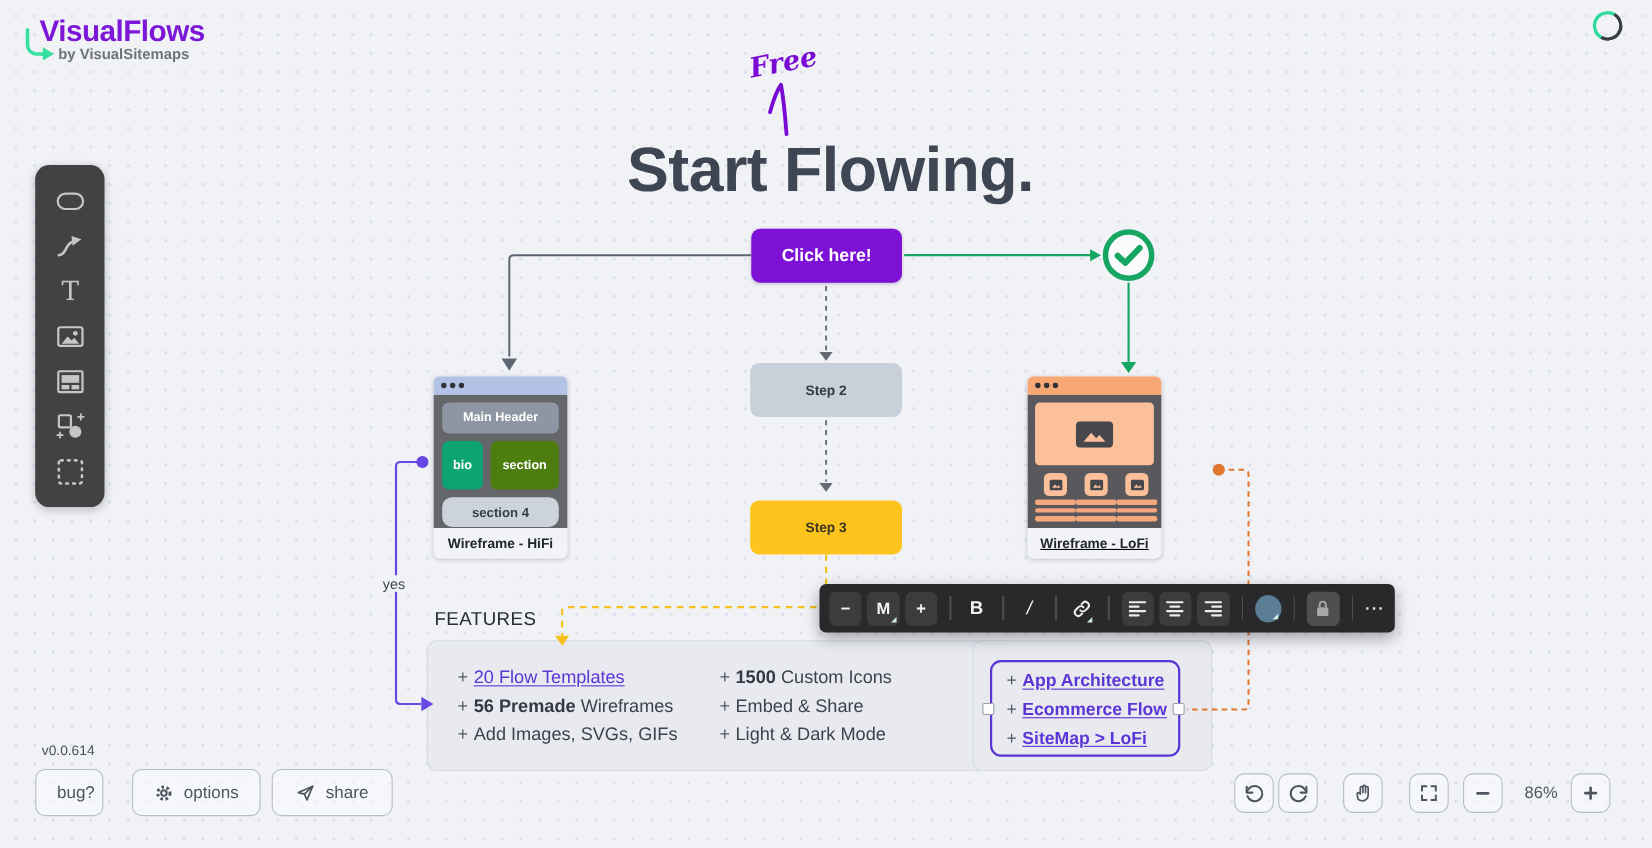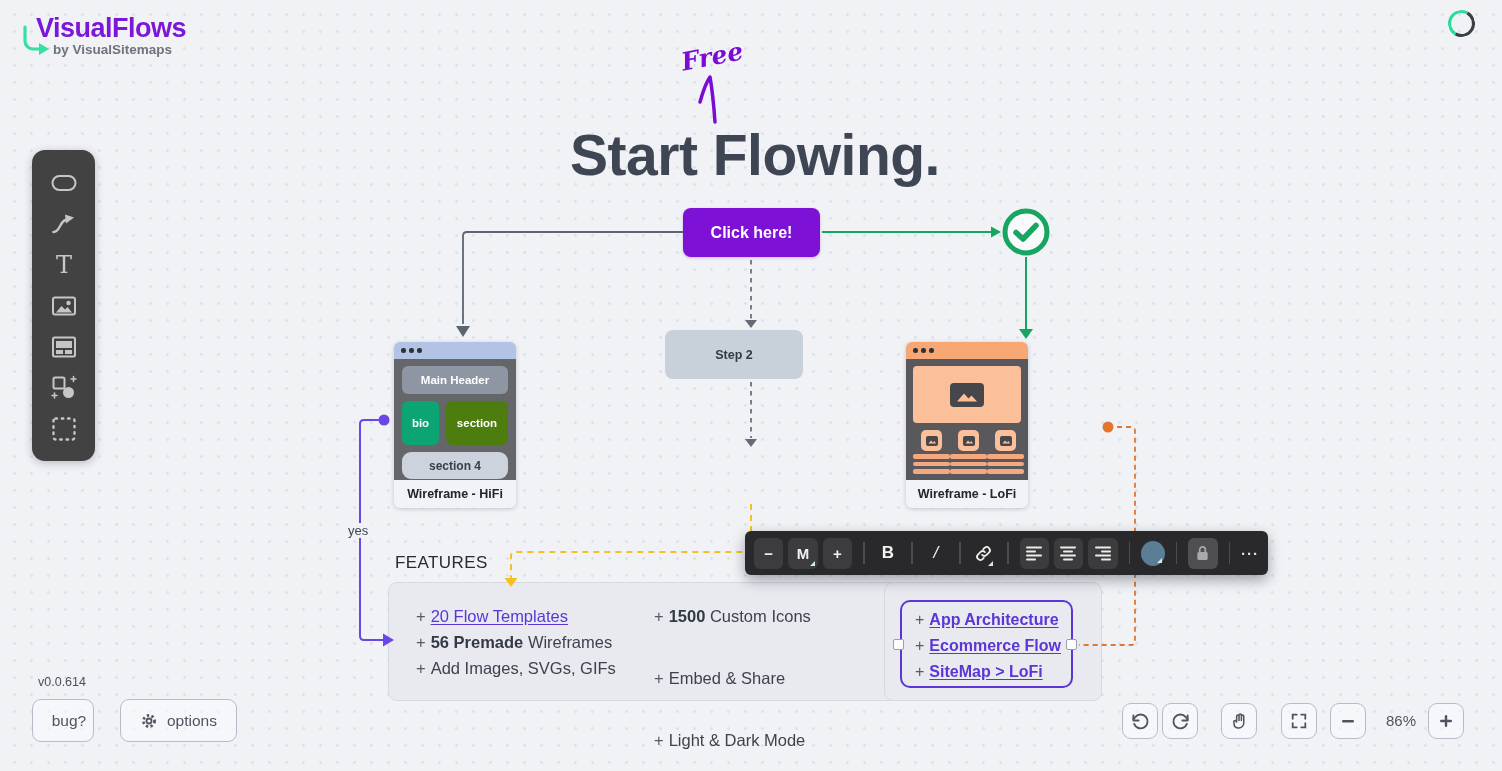--- a/index.html
+++ b/index.html
@@ -31,28 +31,28 @@
   
   .free-text { left:681px; top:42px; font-family:"DejaVu Serif","Liberation Serif",serif;
     font-style:italic; font-weight:700; font-size:25px; color:#7a0bd5; transform:rotate(-11deg); }
   .hero-title { left:455px; top:122px; width:600px; text-align:center;
     font-size:57px; font-weight:600; color:#3f4653; letter-spacing:-0.5px; }
 
   
   .node { display:flex; align-items:center; justify-content:center; border-radius:8px; font-weight:700; }
   .node-click { left:683px; top:208px; width:137px; height:49px; background:#7d11d6;
     color:#fff; font-size:16px; box-shadow:0 1px 3px rgba(60,20,120,.25); }
-  .node-step2 { left:665px; top:330px; width:138px; height:49px; background:#c8d1da; color:#333a44; font-size:12.5px; font-weight:600; }
+  .node-step2 { left:682px; top:330px; width:138px; height:49px; background:#c8d1da; color:#333a44; font-size:12.5px; font-weight:600; }
   .node-step3 { left:682px; top:455px; width:138px; height:49px; background:#fcc41c; color:#3c3722; font-size:12.5px; font-weight:600; }
   .check-wrap { left:1002px; top:208px; width:48px; height:48px; }
 
   
   .card { width:122px; height:166px; border-radius:6px; overflow:hidden;
     box-shadow:0 1px 4px rgba(40,50,80,.22); background:#f2f3f6; }
-  .card-hifi { left:394px; top:342px; } .card-lofi { left:906px; top:342px; }
+  .card-hifi { left:394px; top:342px; } .card-lofi { left:934px; top:342px;text-decoration:underline; }
   .card-topbar { height:17px; display:flex; align-items:center; padding-left:7px; gap:3.5px; }
   .tb-hifi { background:#b2c3e6; } .tb-lofi { background:#f7a774; }
   .win-dot { width:4.5px; height:4.5px; border-radius:50%; background:#2f3137; }
   .card-body { height:121px; padding:7px 8px; }
   .body-hifi { background:#65666a; } .body-lofi { background:#59595d; padding:7px; }
   .hifi-header { height:28px; background:#8d96a2; border-radius:6px; display:flex; align-items:center; justify-content:center;
     color:#fff; font-weight:700; font-size:11.5px; margin-bottom:7px; }
   .hifi-row { display:flex; gap:7px; height:44px; margin-bottom:7px; }
   .hifi-bio { width:37px; background:#0ba472; border-radius:6px; display:flex; align-items:center; justify-content:center; color:#fff; font-weight:700; font-size:11.5px; }
   .hifi-section { flex:1; background:#4d7c0f; border-radius:6px; display:flex; align-items:center; justify-content:center; color:#fff; font-weight:700; font-size:11.5px; }
@@ -65,21 +65,21 @@
   .lofi-bar { width:37px; height:4.5px; background:#f5a87d; border-radius:2px; }
   .yes-label { left:344px; top:523px; background:#f0f2f6; padding:0 4px; font-size:13px; color:#3f4651; z-index:6; }
   #wires { left:0; top:0; z-index:5; pointer-events:none; }
 
   
   .features-heading { left:395px; top:553px; font-size:17px; font-weight:500; color:#262b34; letter-spacing:0.4px; }
   .panel { background:#e8eaf0; border:1px solid #d5d9e2; border-radius:9px; }
   .panel-left { left:388px; top:582px; width:537px; height:119px; }
   .panel-right { left:884px; top:582px; width:218px; height:119px; }
   .feat-col { position:absolute; top:20px; display:flex; flex-direction:column; }
-  .feat-col-1 { left:27px; } .feat-col-2 { left:265px;gap:36px; }
+  .feat-col-1 { left:27px; } .feat-col-2 { left:265px; }
   .feat-item { height:26px; line-height:26px; font-size:16.5px; color:#3d434e; white-space:nowrap; }
   .feat-plus { color:#555b66; margin-right:5px; }
   .feat-bold { font-weight:700; color:#333945; }
   .flink { color:#5b35d5; text-decoration:underline; text-underline-offset:2px; cursor:pointer; }
   .sel-box { position:absolute; left:15px; top:17px; width:173px; height:88px; border:2px solid #5b35d5; border-radius:10px; }
   .sel-links { position:absolute; left:13px; top:5px; display:flex; flex-direction:column; }
   .sel-item { height:26px; line-height:26px; font-size:16px; color:#3d434e; white-space:nowrap; }
   .sel-item .flink { font-weight:600; }
   .handle { position:absolute; width:11px; height:11px; background:#fdfdfd; border:1.5px solid #9aa0ab; border-radius:2px; z-index:7; }
 
@@ -175,20 +175,21 @@
   <div class="abs hero-title">Start Flowing.</div>
 
   <div class="abs node node-click">Click here!</div>
   <div class="abs check-wrap">
     <svg width="48" height="48" viewBox="0 0 48 48">
       <circle cx="24" cy="24" r="21" fill="#f8fafc" stroke="#17a562" stroke-width="5"></circle>
       <path d="M14,24.5 L21,31 L34,17.5" fill="none" stroke="#17a562" stroke-width="5.5" stroke-linecap="round" stroke-linejoin="round"></path>
     </svg>
   </div>
   <div class="abs node node-step2">Step 2</div>
+  <div class="abs node node-step3">Step 3</div>
 
   <div class="abs card card-hifi">
     <div class="card-topbar tb-hifi">
       <span class="win-dot"></span>
       <span class="win-dot"></span>
       <span class="win-dot"></span>
     </div>
     <div class="card-body body-hifi">
       <div class="hifi-header">Main Header</div>
       <div class="hifi-row">
@@ -383,20 +384,27 @@
   <div class="fbtn fbtn-bug">
     <span>bug?</span>
   </div>
   <div class="fbtn fbtn-options">
     <svg width="18" height="18" viewBox="0 0 20 20" fill="none">
       <circle cx="10" cy="10" r="6.2" stroke="#4e555f" stroke-width="3" stroke-dasharray="2.6 2.6"></circle>
       <circle cx="10" cy="10" r="2.8" stroke="#4e555f" stroke-width="2"></circle>
     </svg>
     <span>options</span>
   </div>
+  <div class="fbtn fbtn-share">
+    <svg width="18" height="18" viewBox="0 0 20 20" fill="none" stroke="#4e555f" stroke-width="1.7" stroke-linejoin="round">
+      <path d="M2.5,9.5 L17,3 L11.2,17 L8.6,11 Z"></path>
+      <path d="M8.6,11 L17,3"></path>
+    </svg>
+    <span>share</span>
+  </div>
 
   <div class="sqbtn" style="left:1122px">
     <svg width="19" height="19" viewBox="0 0 20 20" fill="none" stroke="#4e555f" stroke-width="2" stroke-linecap="round" stroke-linejoin="round">
       <polyline points="2.5,3.5 2.5,9 8,9"></polyline>
       <path d="M3.3,12.5 a7.3,7.3 0 1 0 1.2,-7.2 L2.5,7.5"></path>
     </svg>
   </div>
   <div class="sqbtn" style="left:1162px">
     <svg width="19" height="19" viewBox="0 0 20 20" fill="none" stroke="#4e555f" stroke-width="2" stroke-linecap="round" stroke-linejoin="round" style="transform:scaleX(-1)">
       <polyline points="2.5,3.5 2.5,9 8,9"></polyline>

